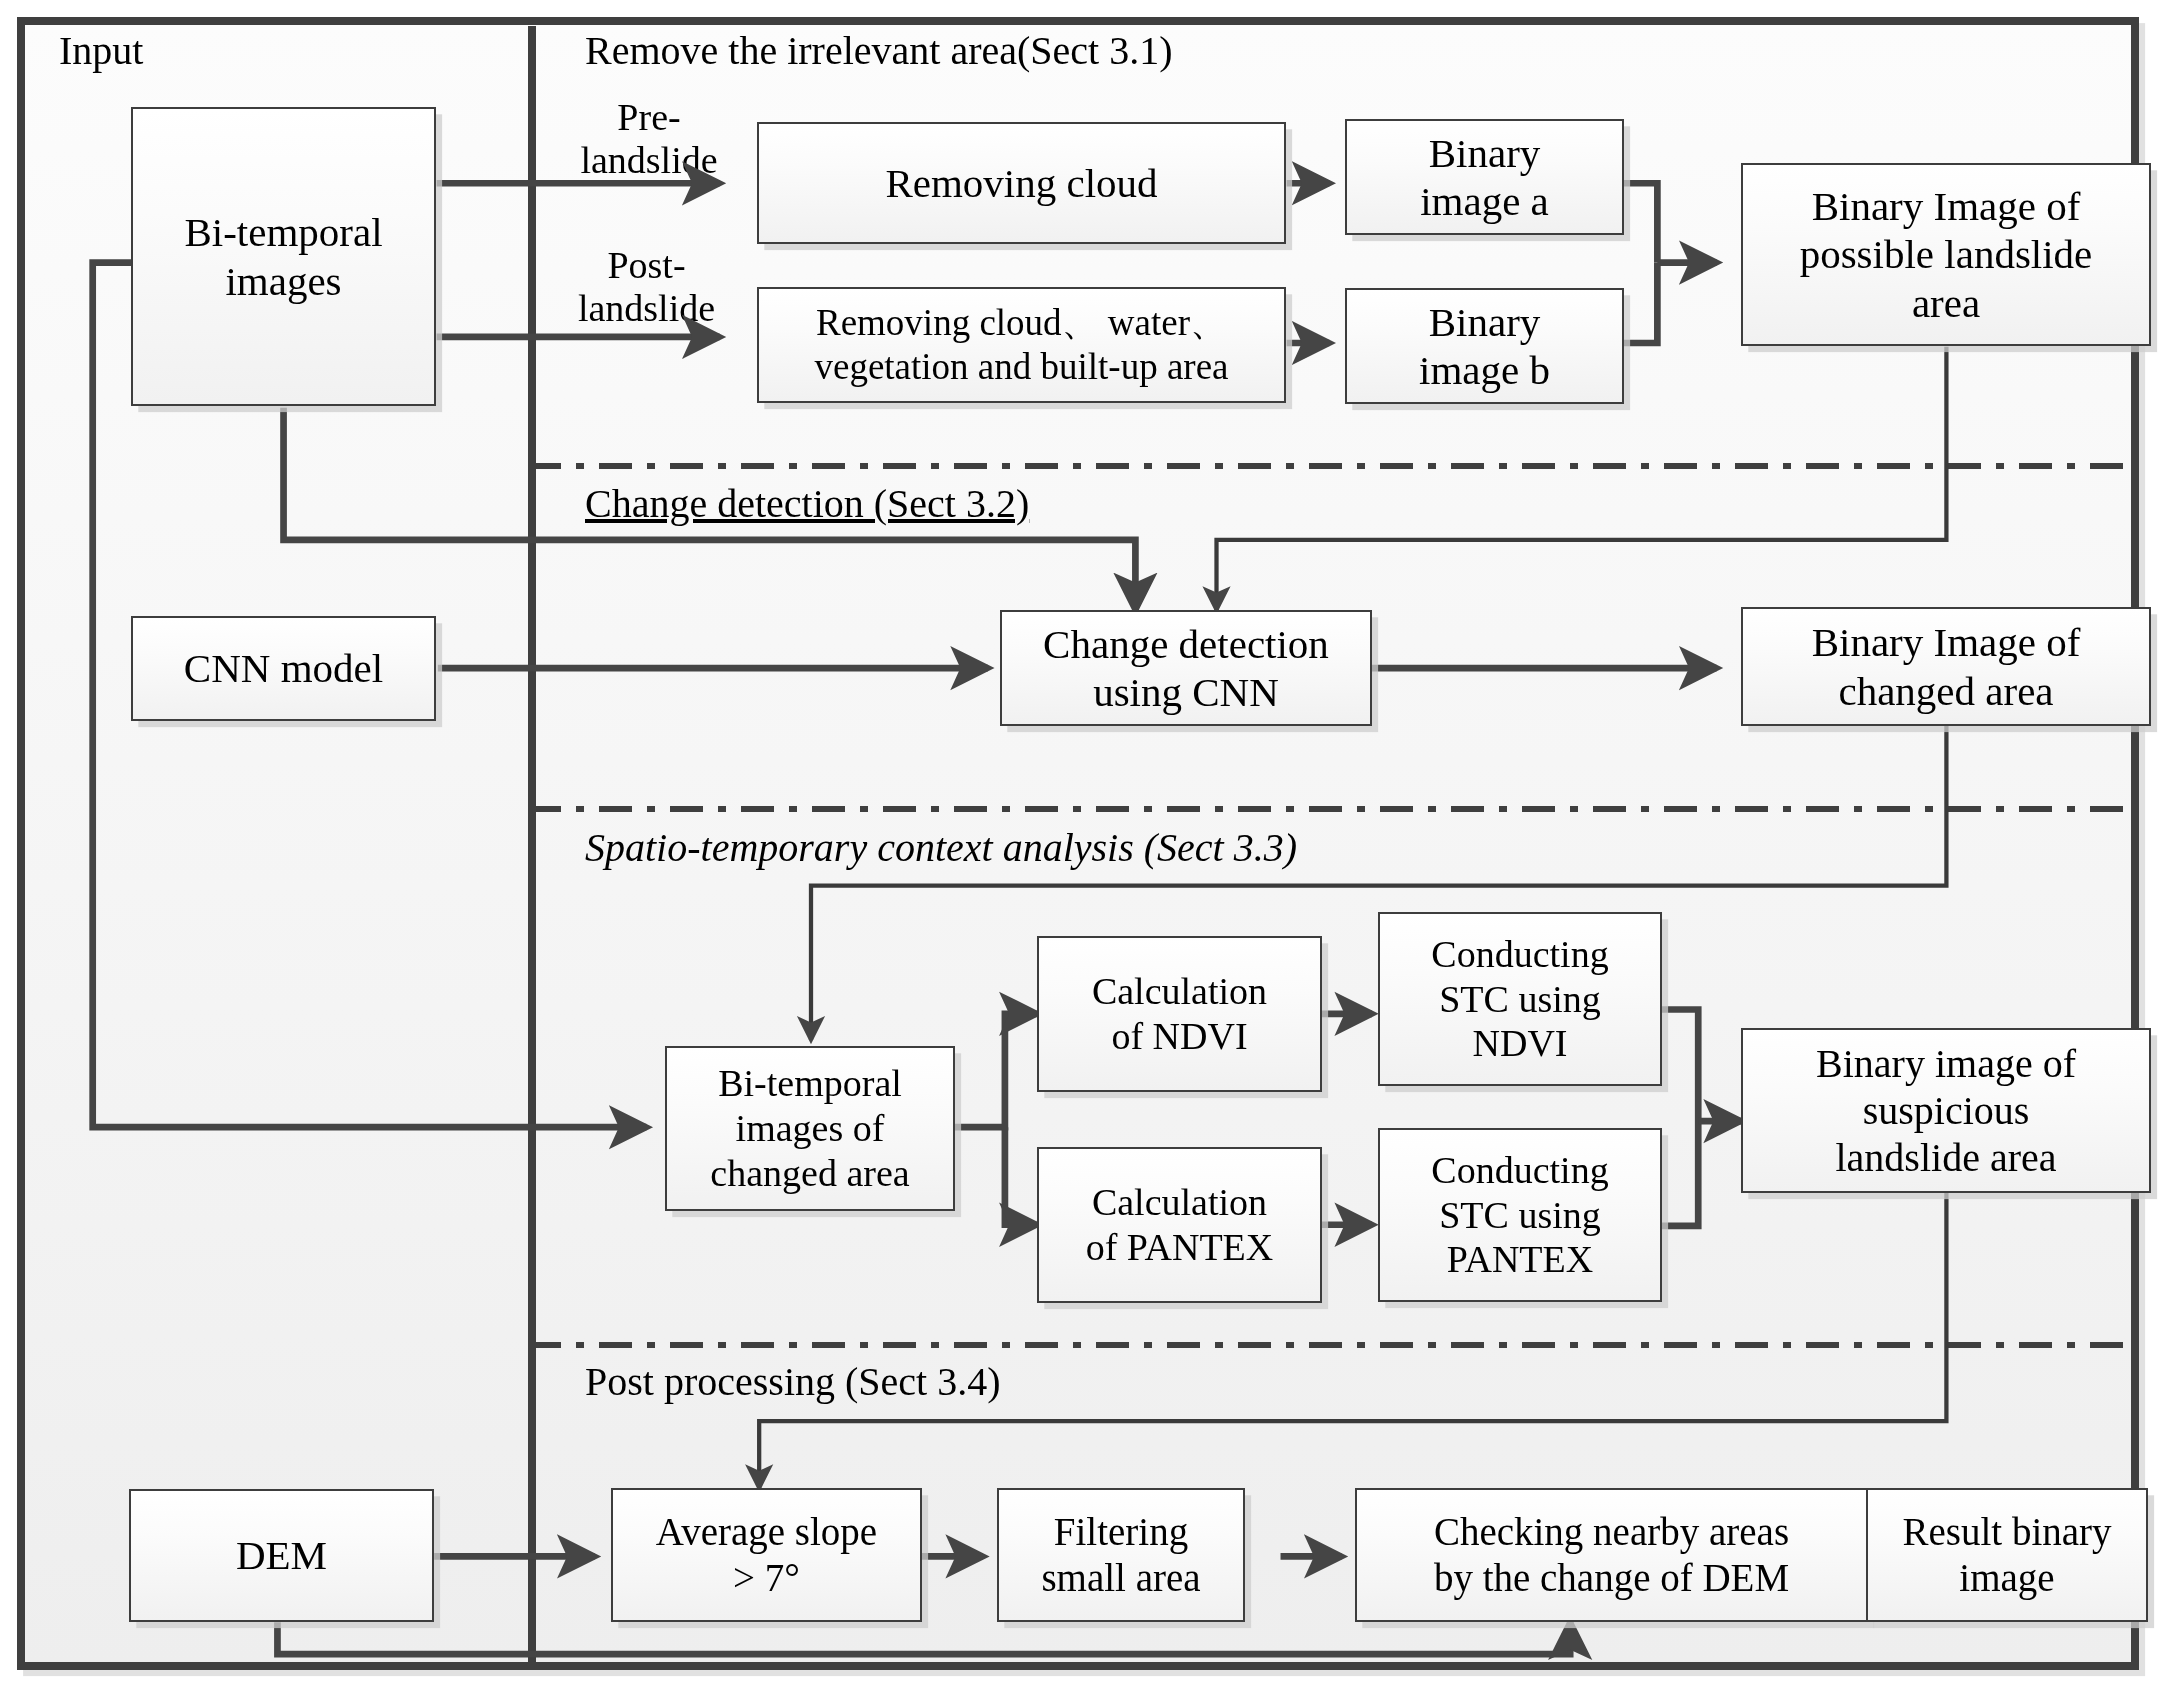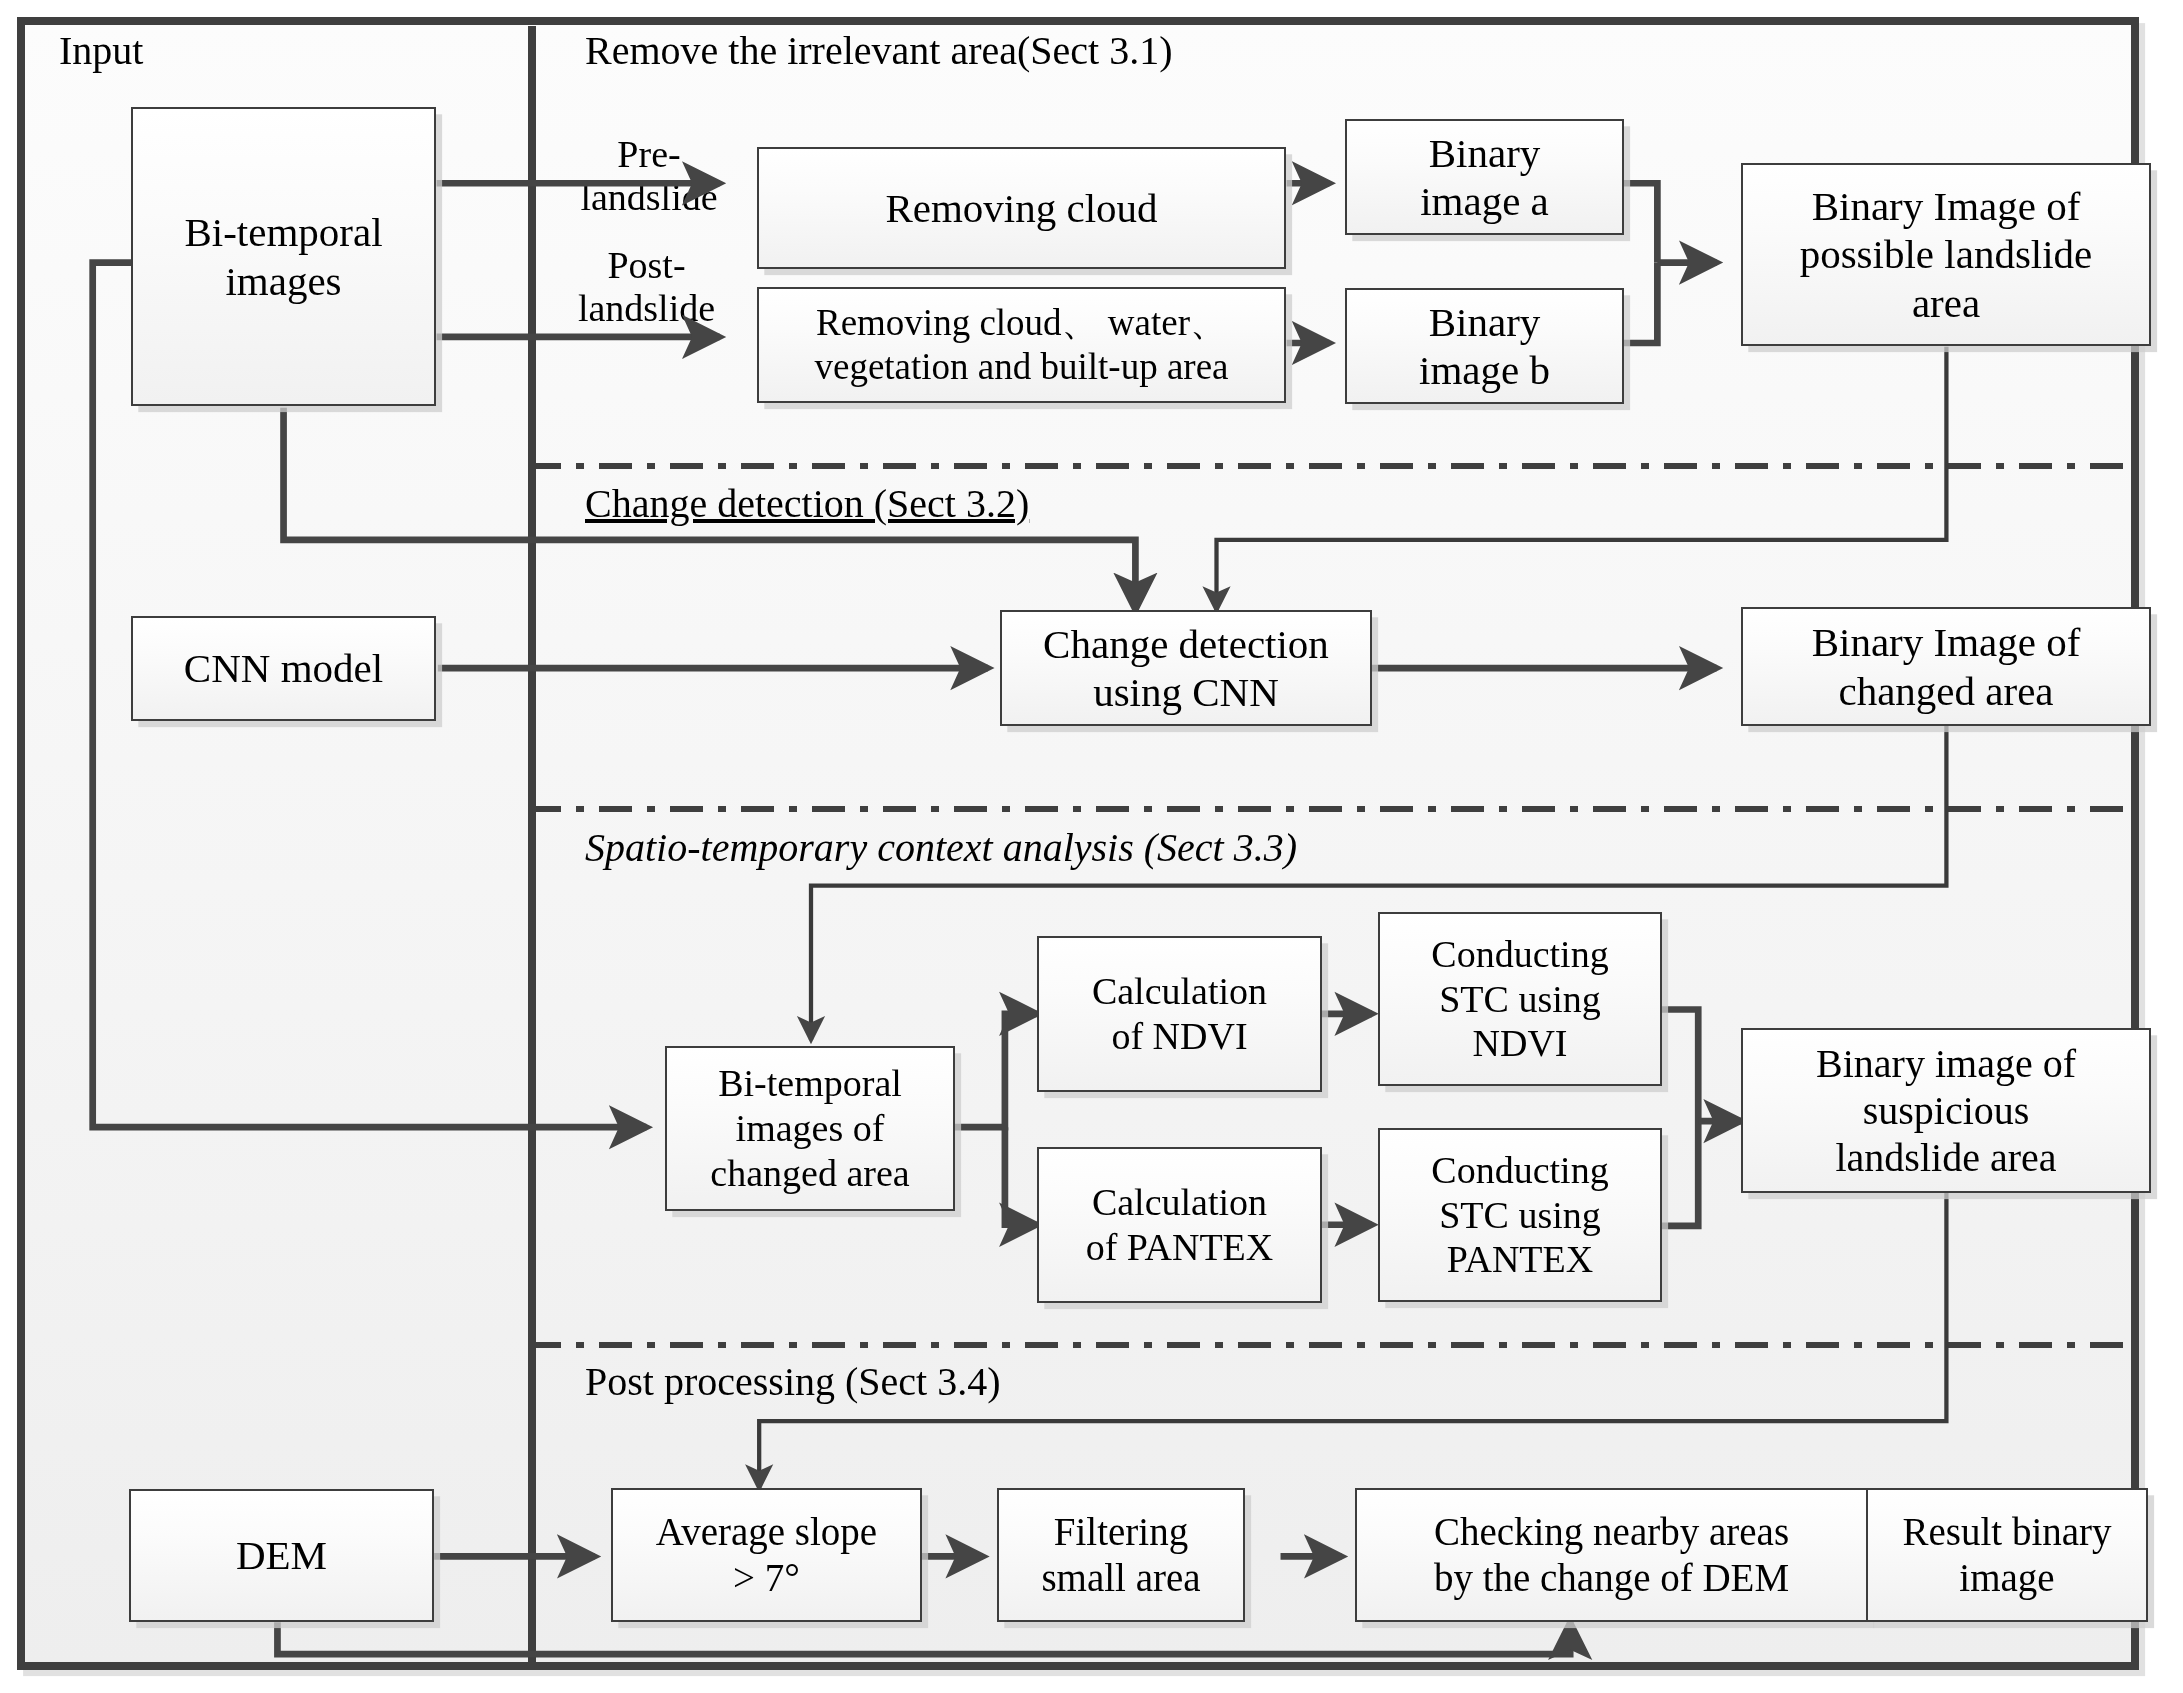--- a/index.html
+++ b/index.html
@@ -99,21 +99,21 @@
   <div class="label" style="left:59px; top:29px; font-size:40px;">Input</div>
 
   <div class="label" style="left:585px; top:29px; font-size:40px;">Remove the irrelevant area(Sect 3.1)</div>
 
   <div class="label" style="left:585px; top:482px; font-size:40px;text-decoration:underline;">Change detection (Sect 3.2)</div>
 
   <div class="label" style="left:585px; top:826px; font-size:40px;font-style:italic;">Spatio-temporary context analysis (Sect 3.3)</div>
 
   <div class="label" style="left:585px; top:1360px; font-size:40px;">Post processing (Sect 3.4)</div>
 
-  <div class="label center" style="left:573px; top:96px; width:152px; font-size:38px;margin-top:37px;">
+  <div class="label center" style="left:573px; top:96px; width:152px; font-size:38px;">
     <div>Pre-</div>
     <div>landslide</div>
   </div>
 
   <div class="label center" style="left:567px; top:244px; width:159px; font-size:38px;">
     <div>Post-</div>
     <div>landslide</div>
   </div>
 
   <svg class="wires" viewBox="0 0 3580 2777">
@@ -179,21 +179,21 @@
   </div>
 
   <div class="box" style="left:131px; top:616px; width:305px; height:105px; font-size:41px;">
     <span class="txt">CNN model</span>
   </div>
 
   <div class="box" style="left:129px; top:1489px; width:305px; height:133px; font-size:41px;">
     <span class="txt">DEM</span>
   </div>
 
-  <div class="box" style="left:757px; top:122px; width:529px; height:122px; font-size:41px;margin-top:25px;">
+  <div class="box" style="left:757px; top:122px; width:529px; height:122px; font-size:41px;">
     <span class="txt">Removing cloud</span>
   </div>
 
   <div class="box" style="left:757px; top:287px; width:529px; height:116px; font-size:37px;align-items:center;">
     <span class="txt">
       <span>Removing cloud、 water、</span><br>
       <span>vegetation and built-up area</span>
     </span>
   </div>
 

